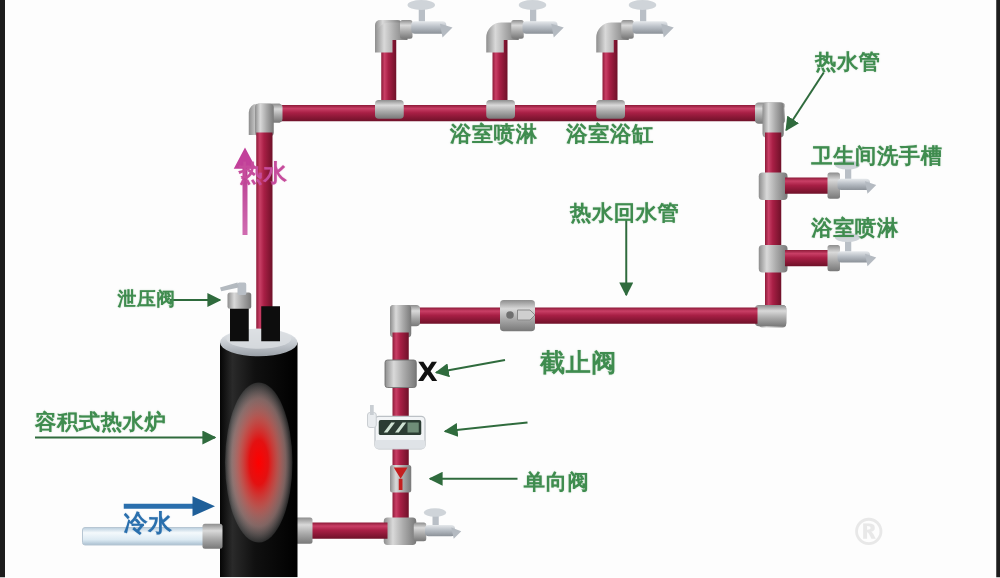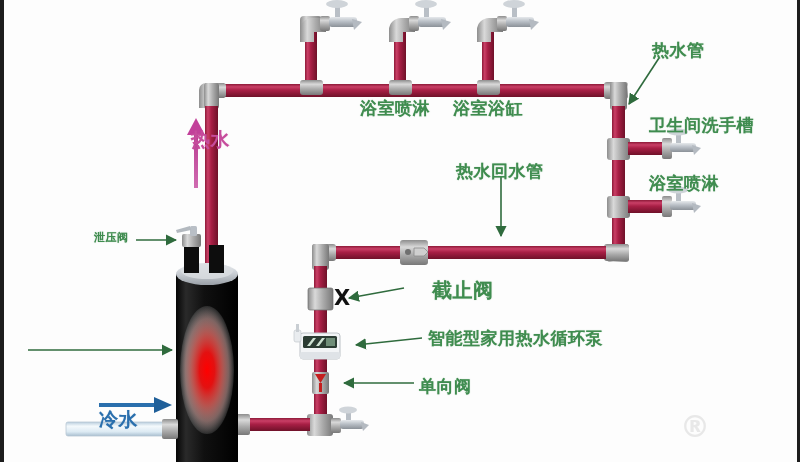--- a/index.html
+++ b/index.html
@@ -322,28 +322,28 @@
   <div class="lbl lbl-green" style="left:449px;top:100px;font-size:17px;">浴室浴缸</div>
 
   <div class="lbl lbl-green" style="left:648px;top:42px;font-size:17px;">热水管</div>
 
   <div class="lbl lbl-green" style="left:645px;top:117px;font-size:17px;">卫生间洗手槽</div>
 
   <div class="lbl lbl-green" style="left:645px;top:175px;font-size:17px;">浴室喷淋</div>
 
   <div class="lbl lbl-green" style="left:452px;top:163px;font-size:17px;">热水回水管</div>
 
-  <div class="lbl lbl-green" style="left:90px;top:232px;font-size:11px;">泄压阀</div>
-
+  <div class="lbl lbl-green" style="left:90px;top:232px;font-size:15px;">泄压阀</div>
+
+  <div class="lbl lbl-green" style="left:24px;top:330px;font-size:17px;">容积式热水炉</div>
 
   <div class="lbl lbl-blue" style="left:95px;top:382px;font-size:19px;">冷水</div>
 
   <div class="lbl lbl-green" style="left:428px;top:280px;font-size:20px;">截止阀</div>
 
-  <div class="lbl lbl-green" style="left:424px;top:330px;font-size:17px;">智能型家用热水循环泵</div>
 
   <div class="lbl lbl-green" style="left:415px;top:378px;font-size:17px;">单向阀</div>
 
   <div class="lbl" style="left:330px;top:288px;font-size:21px;color:#111;">X</div>
 
   <div class="wmark">®</div>
 
 </div>
 
 </body></html>

